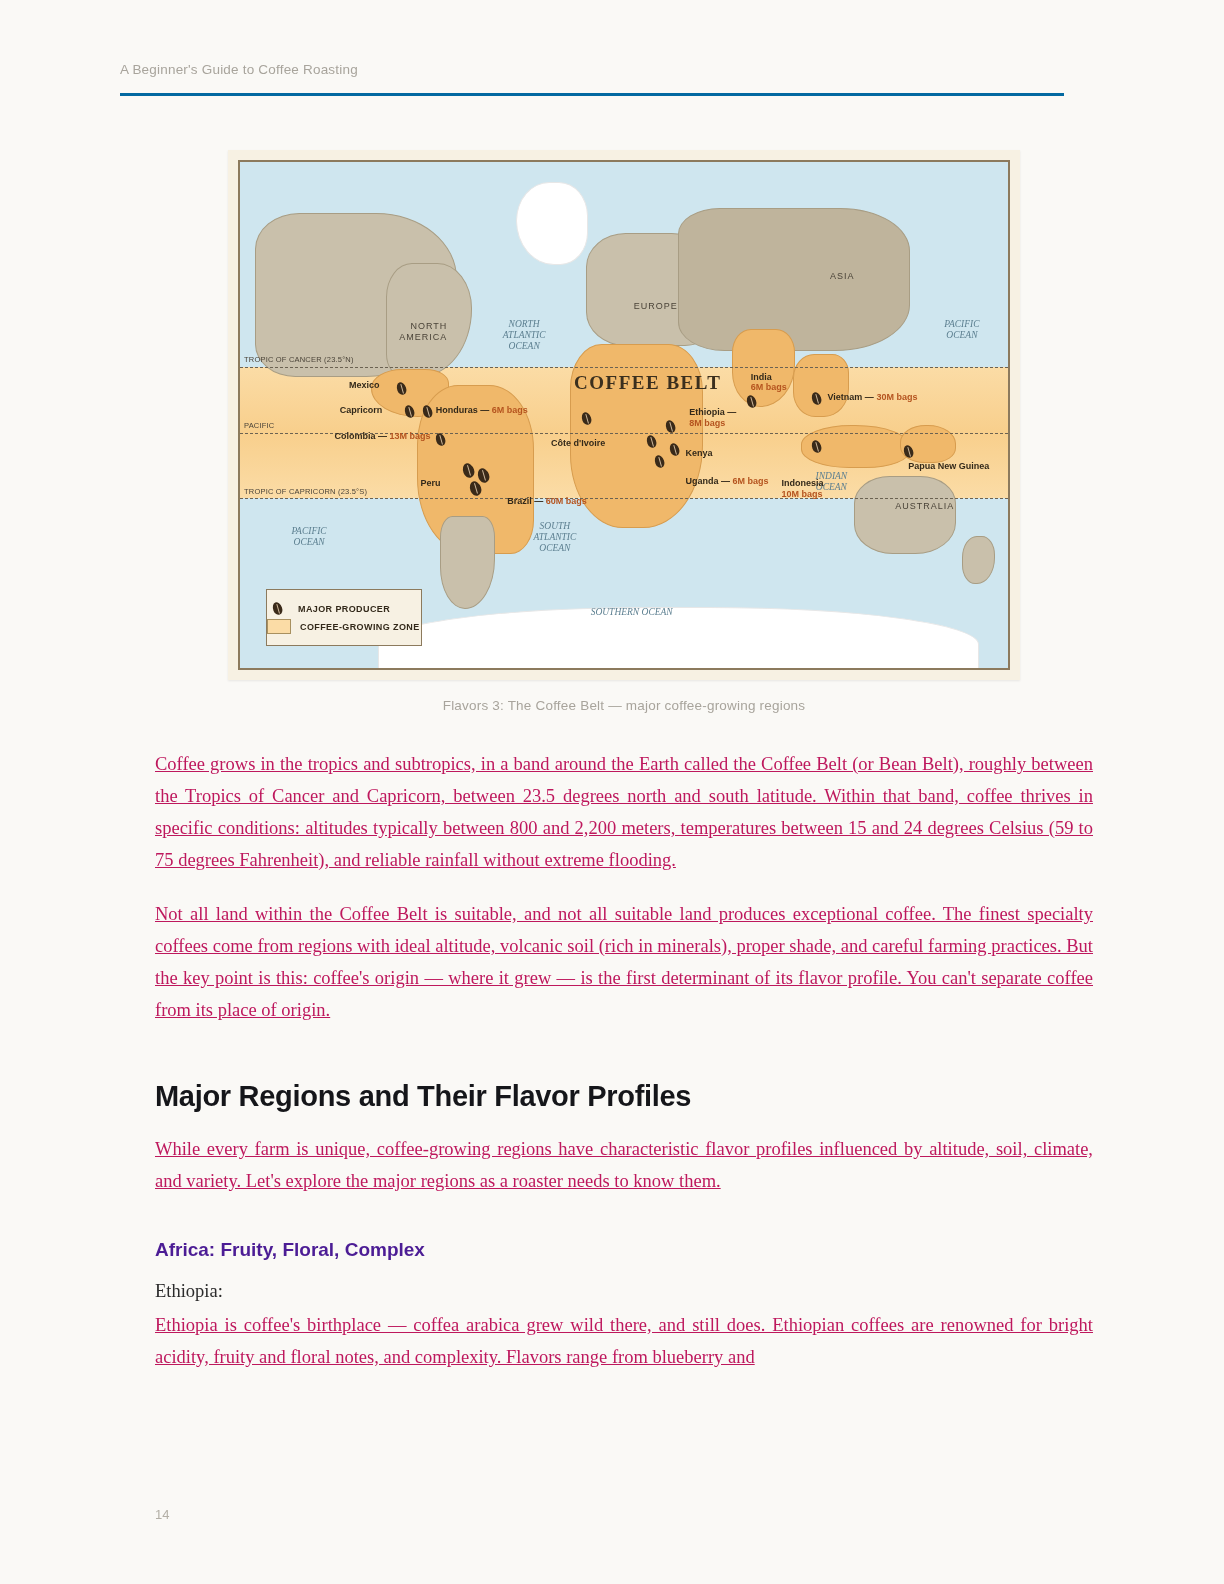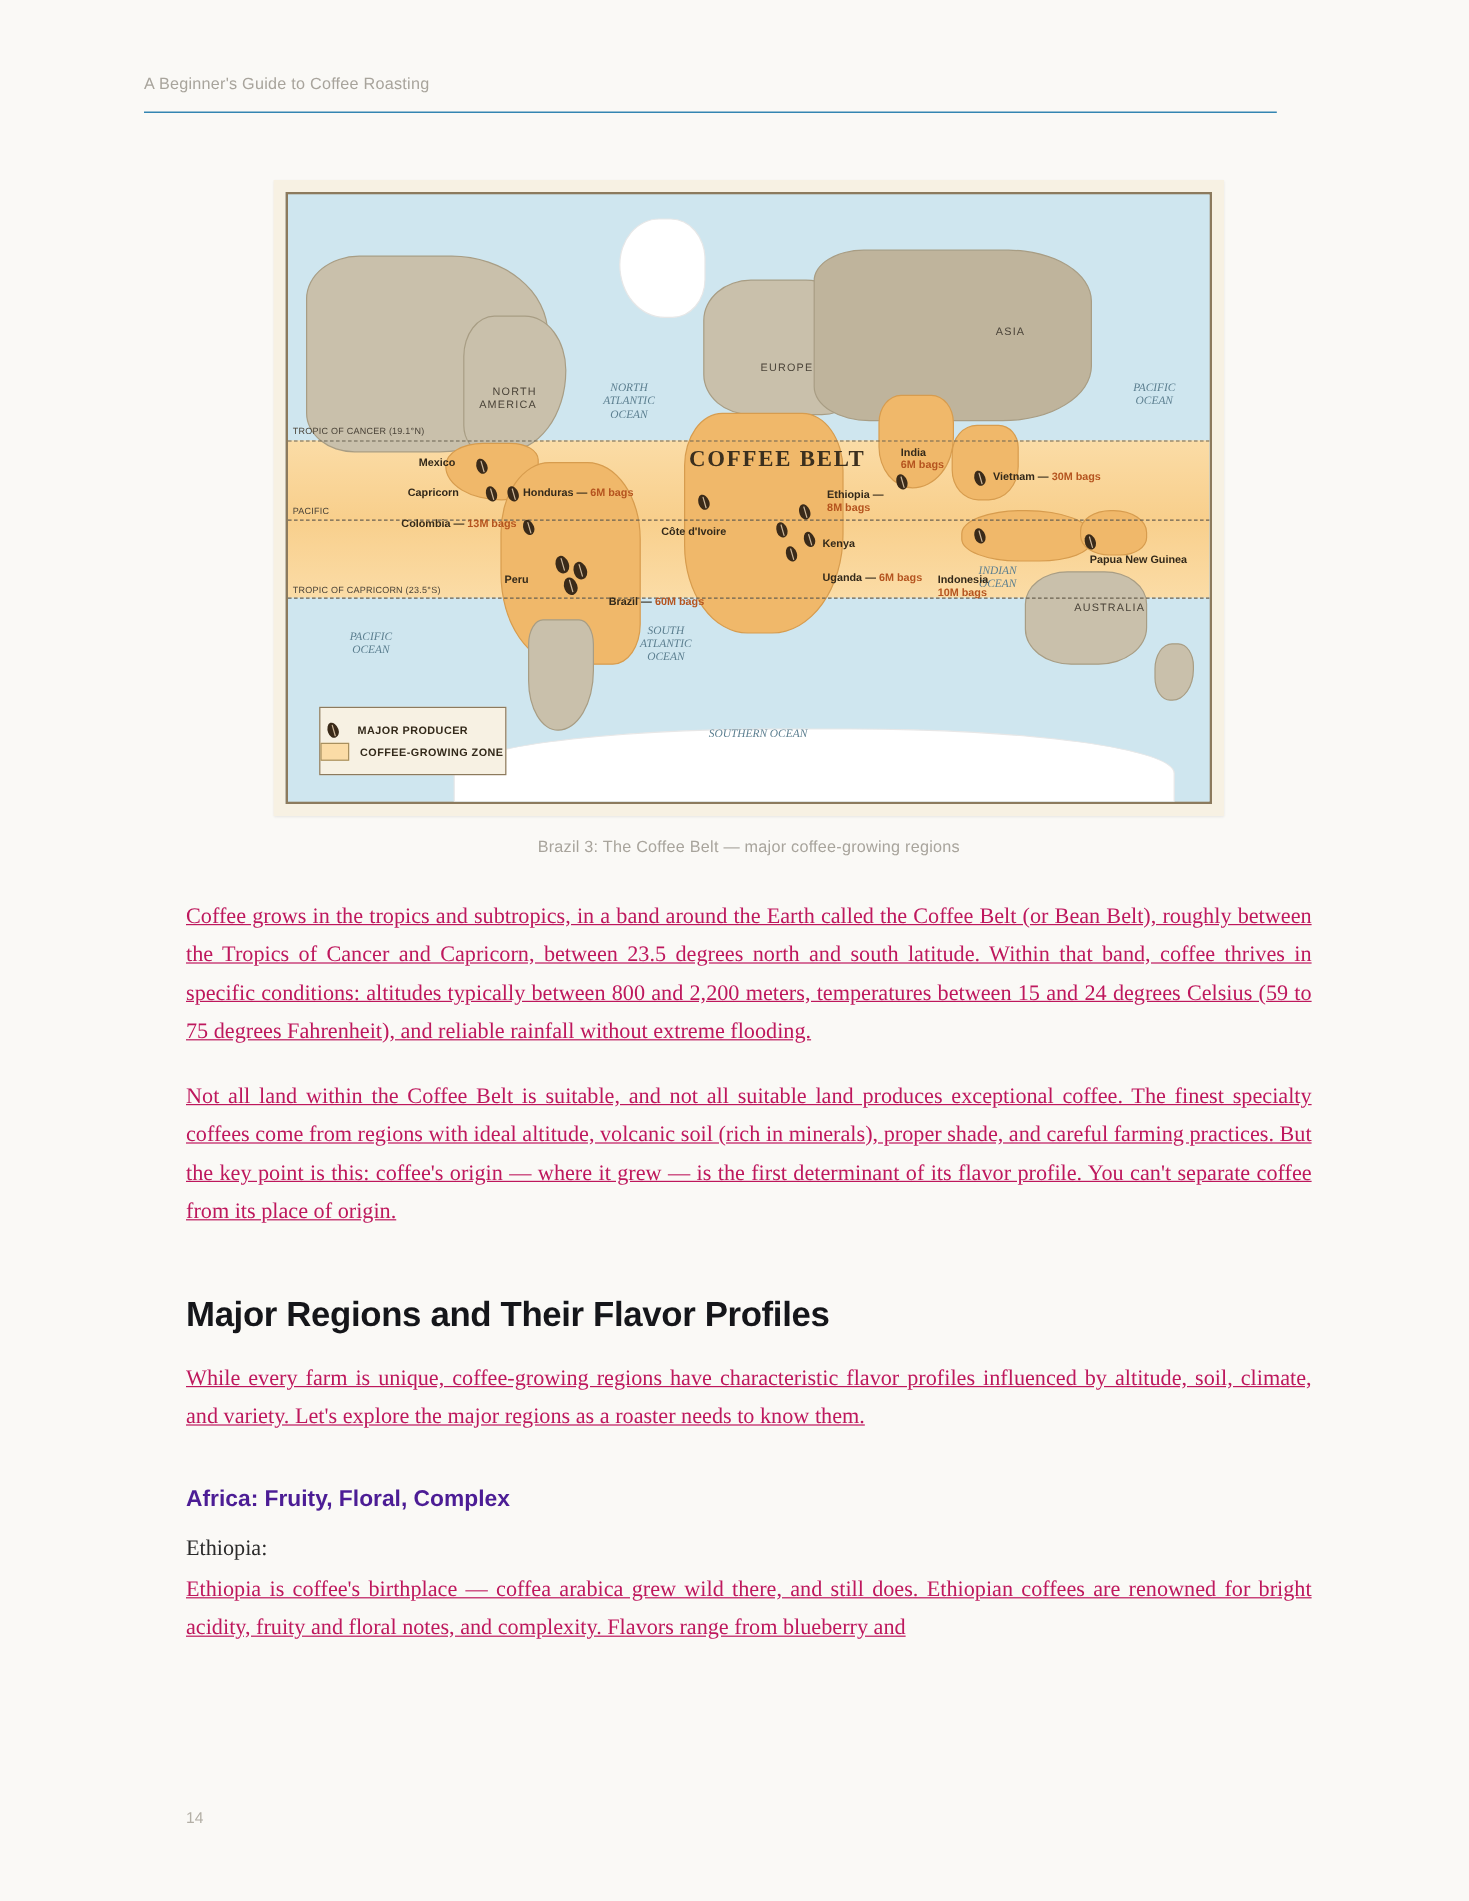--- a/index.html
+++ b/index.html
@@ -24,21 +24,21 @@
   .running-header {
     position: absolute;
     left: 120px;
     top: 62px;
     width: 944px;
     font-family: "Liberation Sans", sans-serif;
     font-size: 13.5px;
     letter-spacing: 0.2px;
     color: #a8a49c;
     padding-bottom: 16px;
-    border-bottom: 1px solid #0369a1;
+    border-bottom: 3px solid #0369a1;
   }
   
   .figure-wrap {
     position: absolute;
     left: 228px;
     top: 150px;
     width: 792px;
   }
   .figure-frame {
     background: #f7f1e3;
@@ -242,21 +242,21 @@
         <div class="landmass land-orange" style="left:72%;top:38%;width:7%;height:12%;border-radius:38% 30% 45% 40%;"></div>
         <div class="landmass land-orange" style="left:73%;top:52%;width:14%;height:8%;border-radius:46% 50% 40% 44%;"></div>
         <div class="landmass land-orange" style="left:86%;top:52%;width:7%;height:7%;border-radius:46% 50% 40% 44%;"></div>
         <div class="landmass" style="left:80%;top:62%;width:13%;height:15%;border-radius:35% 35% 40% 38%;"></div>
         <div class="landmass" style="left:94%;top:74%;width:4%;height:9%;border-radius:45% 40% 55% 40%;"></div>
         <div class="ice landmass" style="left:18%;top:88%;width:78%;height:16%;border-radius:45% 45% 0 0;"></div>
 
         <div class="tropic-line" style="top:40.5%;"></div>
         <div class="tropic-line" style="top:53.5%;"></div>
         <div class="tropic-line" style="top:66.5%;"></div>
-        <div class="tropic-label" style="left:4px;top:38.2%;">TROPIC OF CANCER (19.1°N)</div>
+        <div class="tropic-label" style="left:4px;top:38.2%;">TROPIC OF CANCER (23.5°N)</div>
         <div class="tropic-label" style="left:4px;top:51.2%;">PACIFIC</div>
         <div class="tropic-label" style="left:4px;top:64.2%;">TROPIC OF CAPRICORN (23.5°S)</div>
 
         <div class="belt-title" style="left:43.5%;top:41.5%;">COFFEE BELT</div>
 
         <div class="continent-label" style="left:15%;top:31.5%;width:12%;">NORTH
 AMERICA</div>
         <div class="continent-label" style="left:47%;top:27.5%;width:10%;">EUROPE</div>
         <div class="continent-label" style="left:70%;top:21.5%;width:10%;">ASIA</div>
         <div class="continent-label" style="left:81%;top:67%;width:12%;">AUSTRALIA</div>
@@ -328,21 +328,21 @@
             <span>MAJOR PRODUCER</span>
           </div>
           <div class="legend-row">
             <span class="legend-swatch"></span>
             <span>COFFEE-GROWING ZONE</span>
           </div>
         </div>
 
       </div>
     </div>
-    <div class="figure-caption">Brazil 3: The Coffee Belt — major coffee-growing regions</div>
+    <div class="figure-caption">Flavors 3: The Coffee Belt — major coffee-growing regions</div>
   </div>
 
   <div class="content">
     <p class="body">Coffee grows in the tropics and subtropics, in a band around the Earth called the Coffee Belt (or Bean Belt), roughly between the Tropics of Cancer and Capricorn, between 23.5 degrees north and south latitude. Within that band, coffee thrives in specific conditions: altitudes typically between 800 and 2,200 meters, temperatures between 15 and 24 degrees Celsius (59 to 75 degrees Fahrenheit), and reliable rainfall without extreme flooding.</p>
     <p class="body">Not all land within the Coffee Belt is suitable, and not all suitable land produces exceptional coffee. The finest specialty coffees come from regions with ideal altitude, volcanic soil (rich in minerals), proper shade, and careful farming practices. But the key point is this: coffee's origin — where it grew — is the first determinant of its flavor profile. You can't separate coffee from its place of origin.</p>
     <h2 class="section">Major Regions and Their Flavor Profiles</h2>
     <p class="body">While every farm is unique, coffee-growing regions have characteristic flavor profiles influenced by altitude, soil, climate, and variety. Let's explore the major regions as a roaster needs to know them.</p>
     <h3 class="subsection">Africa: Fruity, Floral, Complex</h3>
     <p class="lead-term">Ethiopia:</p>
     <p class="body">Ethiopia is coffee's birthplace — coffea arabica grew wild there, and still does. Ethiopian coffees are renowned for bright acidity, fruity and floral notes, and complexity. Flavors range from blueberry and</p>

